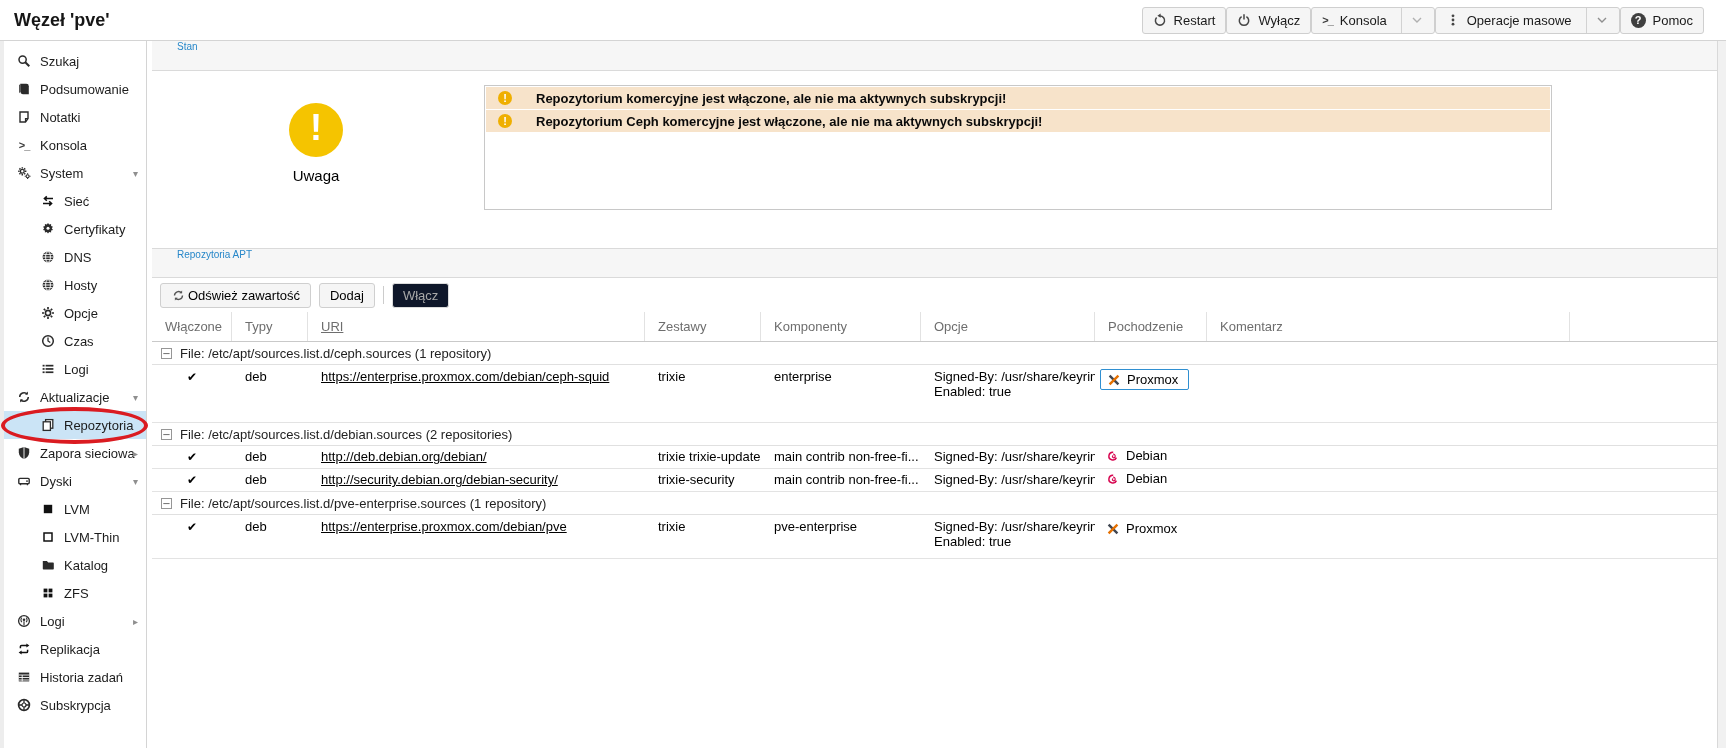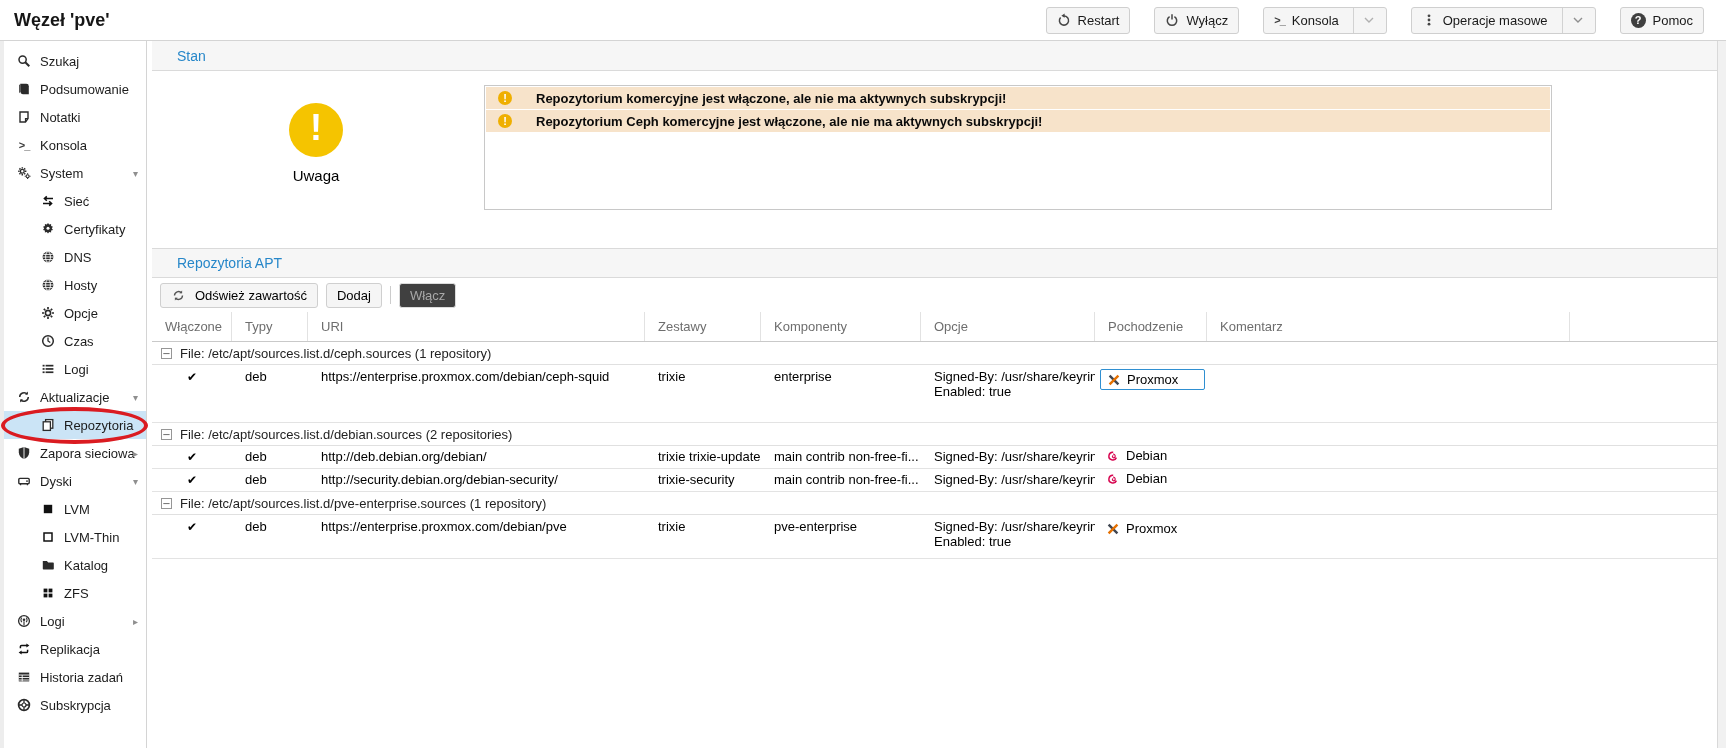--- a/index.html
+++ b/index.html
@@ -2,73 +2,73 @@
 <html><head>
 <meta charset="utf-8">
 <style>
   * { margin:0; padding:0; box-sizing:border-box; }
   html,body { width:1726px; height:748px; }
   body { position:relative; font-family:"Liberation Sans","DejaVu Sans",sans-serif; font-size:13px; color:#111; background:#fff; overflow:hidden; }
 
   
   .topbar { position:absolute; top:0; left:0; width:1726px; height:41px; background:#fff; border-bottom:1px solid #d4d4d4; display:flex; align-items:center; padding:0 22px 0 14px; z-index:3; }
   .win-title { font-weight:700; font-size:18px; color:#161616; }
-  .tb-btns { margin-left:auto; display:flex; gap:24px; align-items:center; }
+  .tb-btns { margin-left:auto; display:flex; gap:0; align-items:center; }
   .btn { display:inline-flex; align-items:center; gap:7px; background:#f5f5f5; border:1px solid #cfcfcf; border-radius:3px; height:27px; padding:0 10px; font-size:13px; color:#1a1a1a; cursor:pointer; white-space:nowrap; }
   .btn .seg { border-left:1px solid #d2d2d2; margin-left:7px; padding-left:8px; height:100%; display:flex; align-items:center; }
   .glyph-term { font-weight:700; font-size:11px; letter-spacing:-1px; color:#3c3c3c; }
   .help-bub { width:15px; height:15px; border-radius:50%; background:#3f3f3f; color:#fff; font-size:11px; font-weight:700; display:flex; align-items:center; justify-content:center; }
 
   
   .left-strip { position:absolute; top:41px; left:0; width:7px; bottom:0; background:#ededed; border-right:1px solid #d8d8d8; }
   .sidebar { position:absolute; top:41px; left:4px; width:143px; bottom:0; background:#fff; border-right:1px solid #d4d4d4; padding-top:6px; }
   .si { height:28px; display:flex; align-items:center; gap:9px; padding-left:13px; position:relative; cursor:pointer; color:#1c1c1c; white-space:nowrap; }
   .si.lvl1 { padding-left:37px; }
   .si.sel { background:#cbe4f6; }
   .chev { position:absolute; right:8px; color:#8f8f8f; font-size:10px; font-family:"DejaVu Sans",sans-serif; }
   .ic { width:14px; height:14px; flex:0 0 14px; display:inline-flex; align-items:center; justify-content:center; }
   .red-ellipse { position:absolute; left:1px; top:407px; width:147px; height:37px; border:4px solid #da1b21; border-radius:50%; pointer-events:none; z-index:6; }
 
   
   .main { position:absolute; top:41px; left:152px; right:9px; bottom:0; background:#fff; }
-  .panel-h { height:30px; background:#f6f6f6; border-bottom:1px solid #dadada; display:flex; align-items:center; padding-left:25px; color:#2787c9; font-size:14px; }
+  .panel-h { height:30px; background:#f6f6f6; border-bottom:1px solid #dadada; display:flex; align-items:flex-start; padding-left:25px; color:#2787c9; font-size:10px; }
   .apt-h { border-top:1px solid #dadada; }
 
   .stan-body { height:177px; position:relative; background:#fff; }
   .uwaga { position:absolute; left:78px; top:32px; width:172px; text-align:center; }
   .uwaga-ic { width:54px; height:54px; border-radius:50%; background:#f5c400; color:#fff; display:flex; align-items:center; justify-content:center; font-size:36px; font-weight:700; margin:0 auto; line-height:1; padding-bottom:4px; }
   .uwaga-lbl { margin-top:10px; font-size:15px; color:#000; }
   .warnbox { position:absolute; left:332px; top:14px; width:1068px; height:125px; border:1px solid #c8c8c8; background:#fff; padding:1px; }
   .warnrow { height:22px; background:#f7e3ca; display:flex; align-items:center; margin-bottom:1px; padding-left:12px; }
   .warn-ic { width:14px; height:14px; border-radius:50%; background:#efaf00; color:#fff; font-size:11px; font-weight:700; display:flex; align-items:center; justify-content:center; flex:0 0 14px; line-height:1; }
   .warnrow .txt { margin-left:24px; font-weight:700; font-size:13px; color:#0a0a0a; }
 
   
   .toolbar { height:34px; display:flex; align-items:center; gap:8px; padding:0 8px; background:#fff; }
-  .tbtn { display:inline-flex; align-items:center; gap:10px; background:#f5f5f5; border:1px solid #cfcfcf; border-radius:3px; height:25px; padding:0 10px; font-size:13px; cursor:pointer; }
-  .tbtn.disabled { color:#a8a8a8; border-color:#dcdcdc; background:#404040; cursor:default; }
+  .tbtn { display:inline-flex; align-items:center; gap:3px; background:#f5f5f5; border:1px solid #cfcfcf; border-radius:3px; height:25px; padding:0 10px; font-size:13px; cursor:pointer; }
+  .tbtn.disabled { color:#a8a8a8; border-color:#dcdcdc; background:#0f172a; cursor:default; }
   .tsep { width:1px; height:18px; background:#ccc; }
 
   
   .thead { display:flex; height:30px; border-bottom:1px solid #c9c9c9; background:#fff; color:#6e6e6e; }
   .th { line-height:29px; padding-left:13px; border-right:1px solid #e2e2e2; overflow:hidden; white-space:nowrap; }
-  .c1{width:80px;} .c2{width:76px;} .c3{width:337px;} .c4{width:116px;} .c5{width:160px;} .c6{width:174px;} .c7{width:112px;} .c8{width:363px;} .c9{flex:1; border-right:none;}
+  .c1{width:80px;} .c2{width:76px;} .c3{width:337px;text-decoration:underline;} .c4{width:116px;} .c5{width:160px;} .c6{width:174px;} .c7{width:112px;} .c8{width:363px;} .c9{flex:1; border-right:none;}
   .grow { height:23px; display:flex; align-items:center; gap:8px; padding-left:9px; border-bottom:1px solid #e0e0e0; font-size:13px; color:#222; background:#fff; cursor:pointer; }
   .minus { width:11px; height:11px; border:1px solid #969696; background:#fff; font-size:10px; line-height:9px; text-align:center; color:#555; font-family:"DejaVu Sans",sans-serif; flex:0 0 11px; }
   .trow { display:flex; border-bottom:1px solid #e3e3e3; background:#fff; cursor:pointer; }
   .trow .td { padding-left:13px; overflow:hidden; white-space:nowrap; color:#000; }
   .trow .td.c1 { padding-left:0; text-align:center; }
   .trow .td.c7 { padding-left:5px; }
   .r-single { height:23px; }
   .r-single .td { line-height:22px; }
   .r-multi .td { padding-top:4px; line-height:15px; }
   .r-ceph { min-height:58px; }
   .r-pve { min-height:44px; }
   .check { font-family:"DejaVu Sans",sans-serif; font-size:12px; font-weight:700; color:#000; }
-  .chip { display:inline-flex; align-items:center; gap:6px; padding:2px 26px 2px 6px; line-height:15px; }
+  .chip { display:inline-flex; align-items:center; gap:6px; padding:2px 10px 2px 6px; line-height:15px; }
   .chip.focus { border:1px solid #2f8fd1; border-radius:2px; background:#fff; }
   .opt2 { }
 
   
   .vscroll { position:absolute; top:41px; right:0; width:9px; bottom:0; background:#f1f1f1; border-left:1px solid #d9d9d9; }
 </style>
 </head>
 <body>
 
 <div class="topbar">

